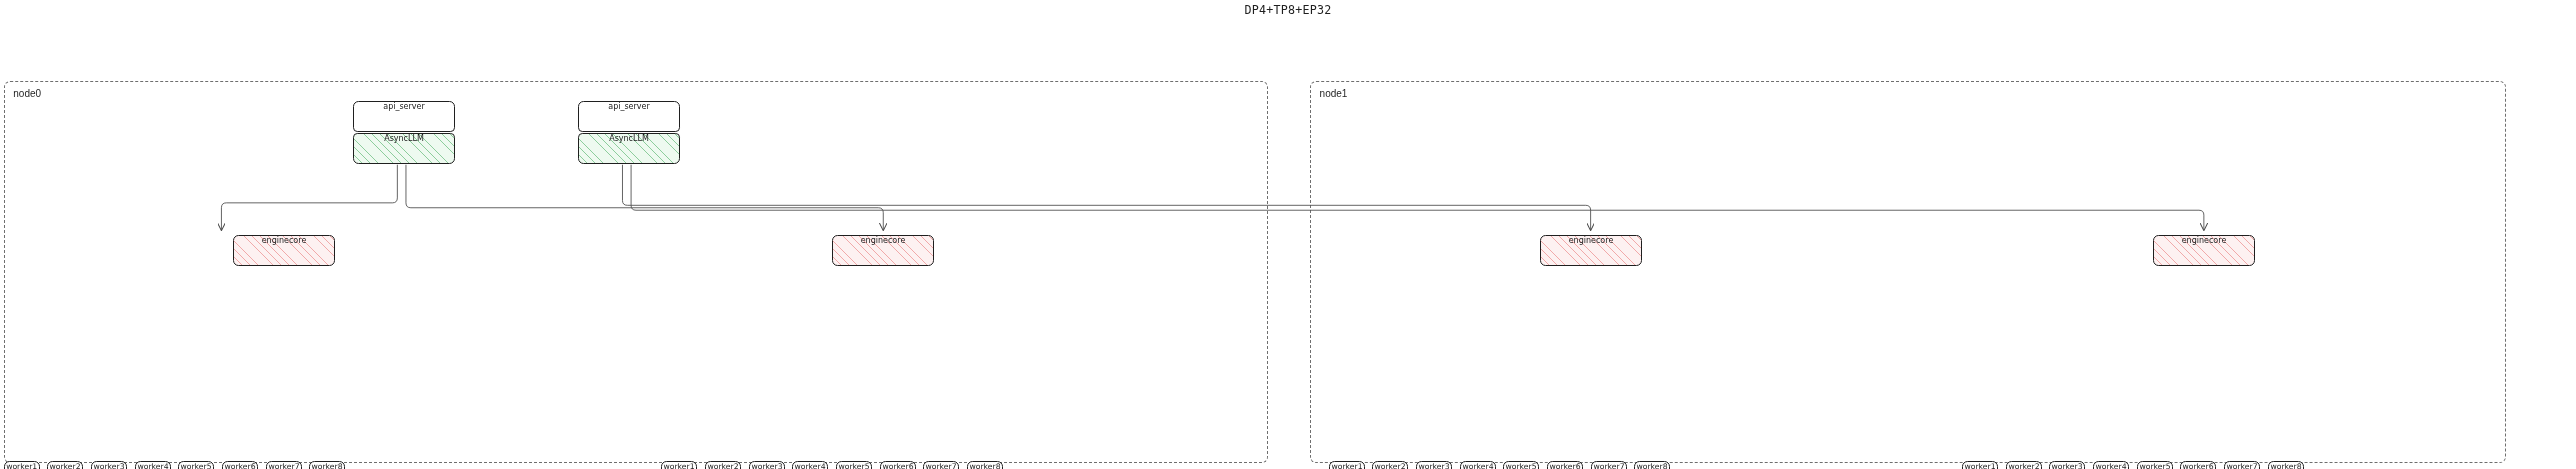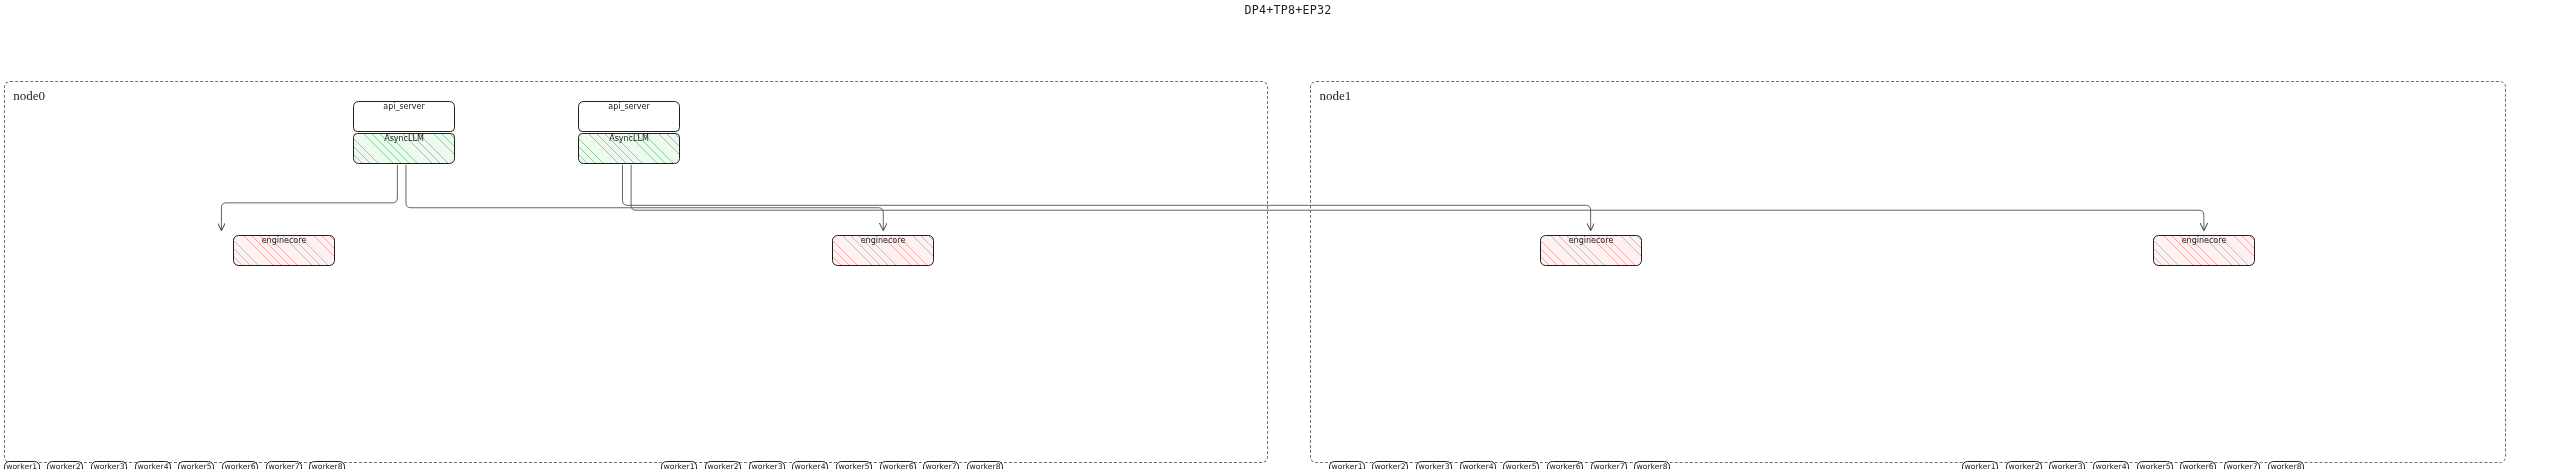--- a/index.html
+++ b/index.html
@@ -35,22 +35,22 @@
   .node-container {
     position: absolute;
     border: 1px dashed #6e6e6e;
     border-radius: 6.2px;
     background: transparent;
   }
   .node-label {
     position: absolute;
     left: 8.6px;
     top: 5.5px;
-    font-family: Liberation Serif, serif;
-    font-size: 13px;
+    font-family: Liberation Sans, sans-serif;
+    font-size: 10px;
     color: #1f1f1f;
     white-space: nowrap;
   }
 
   
   .box {
     position: absolute;
     display: flex;
     align-items: flex-start;
     justify-content: center;

